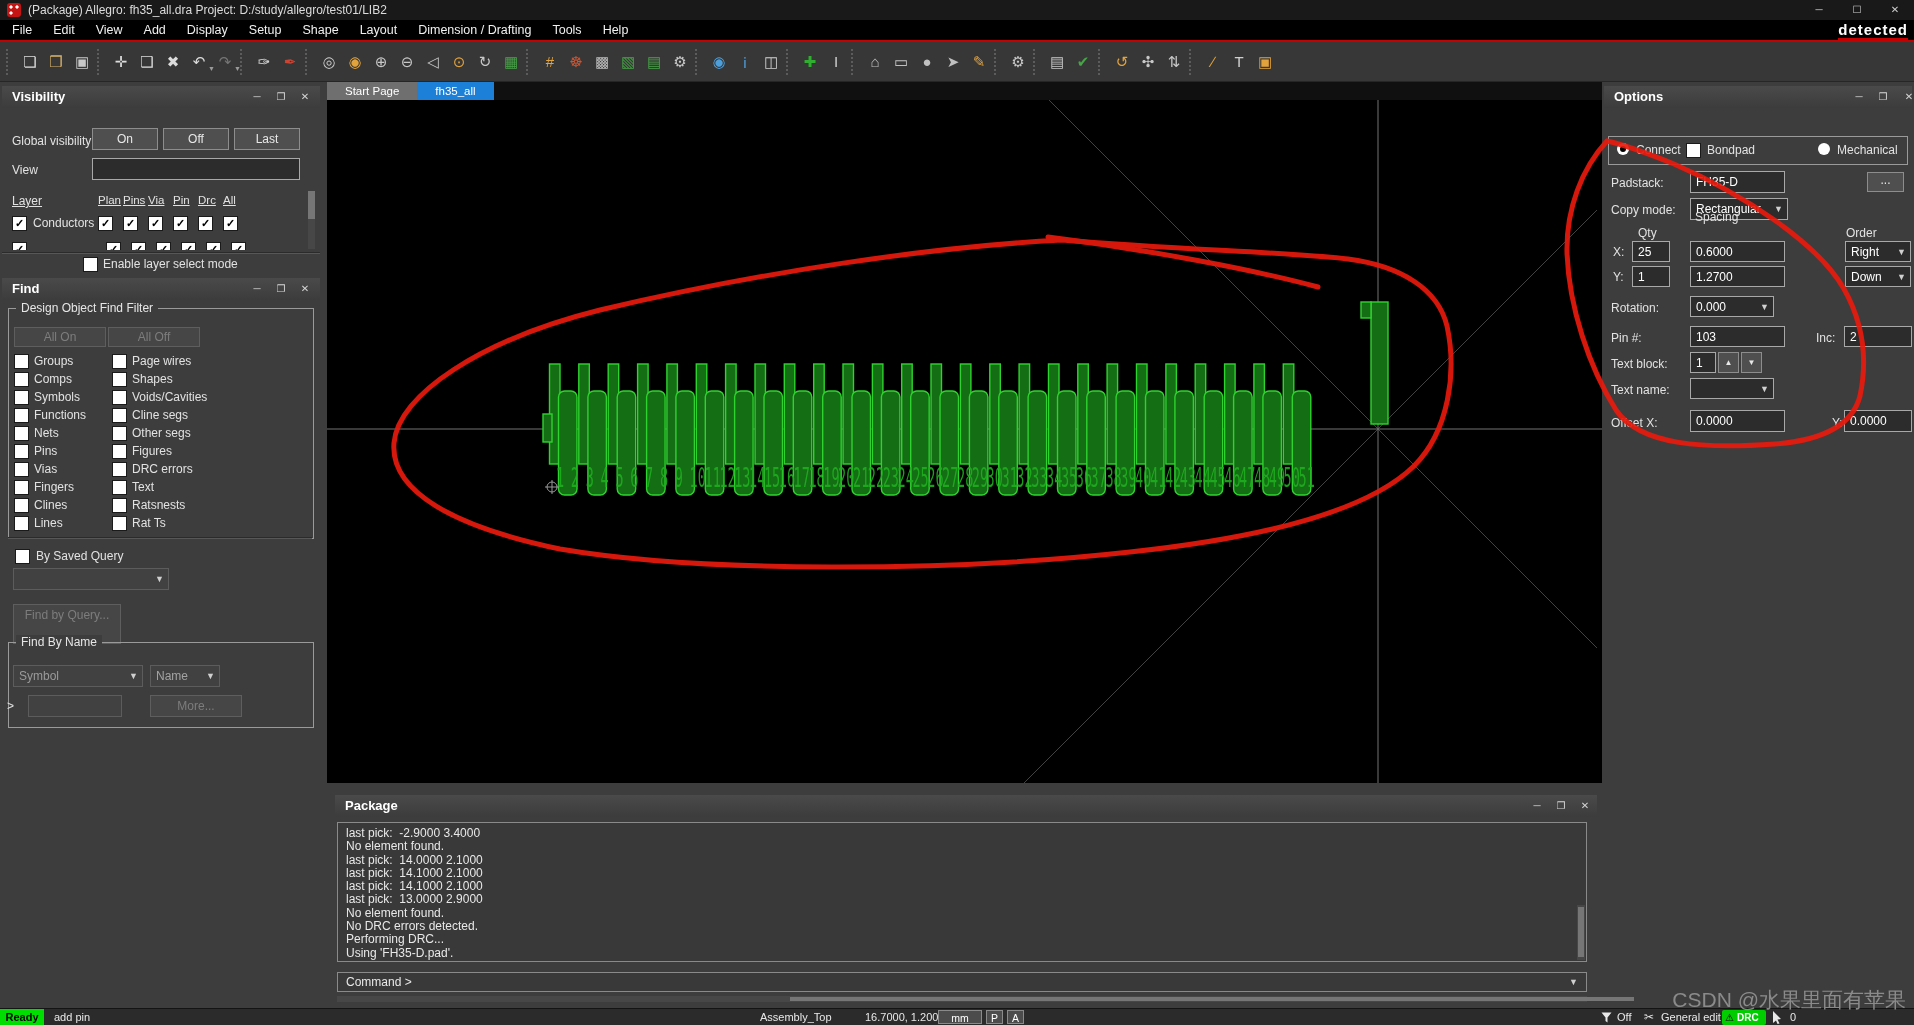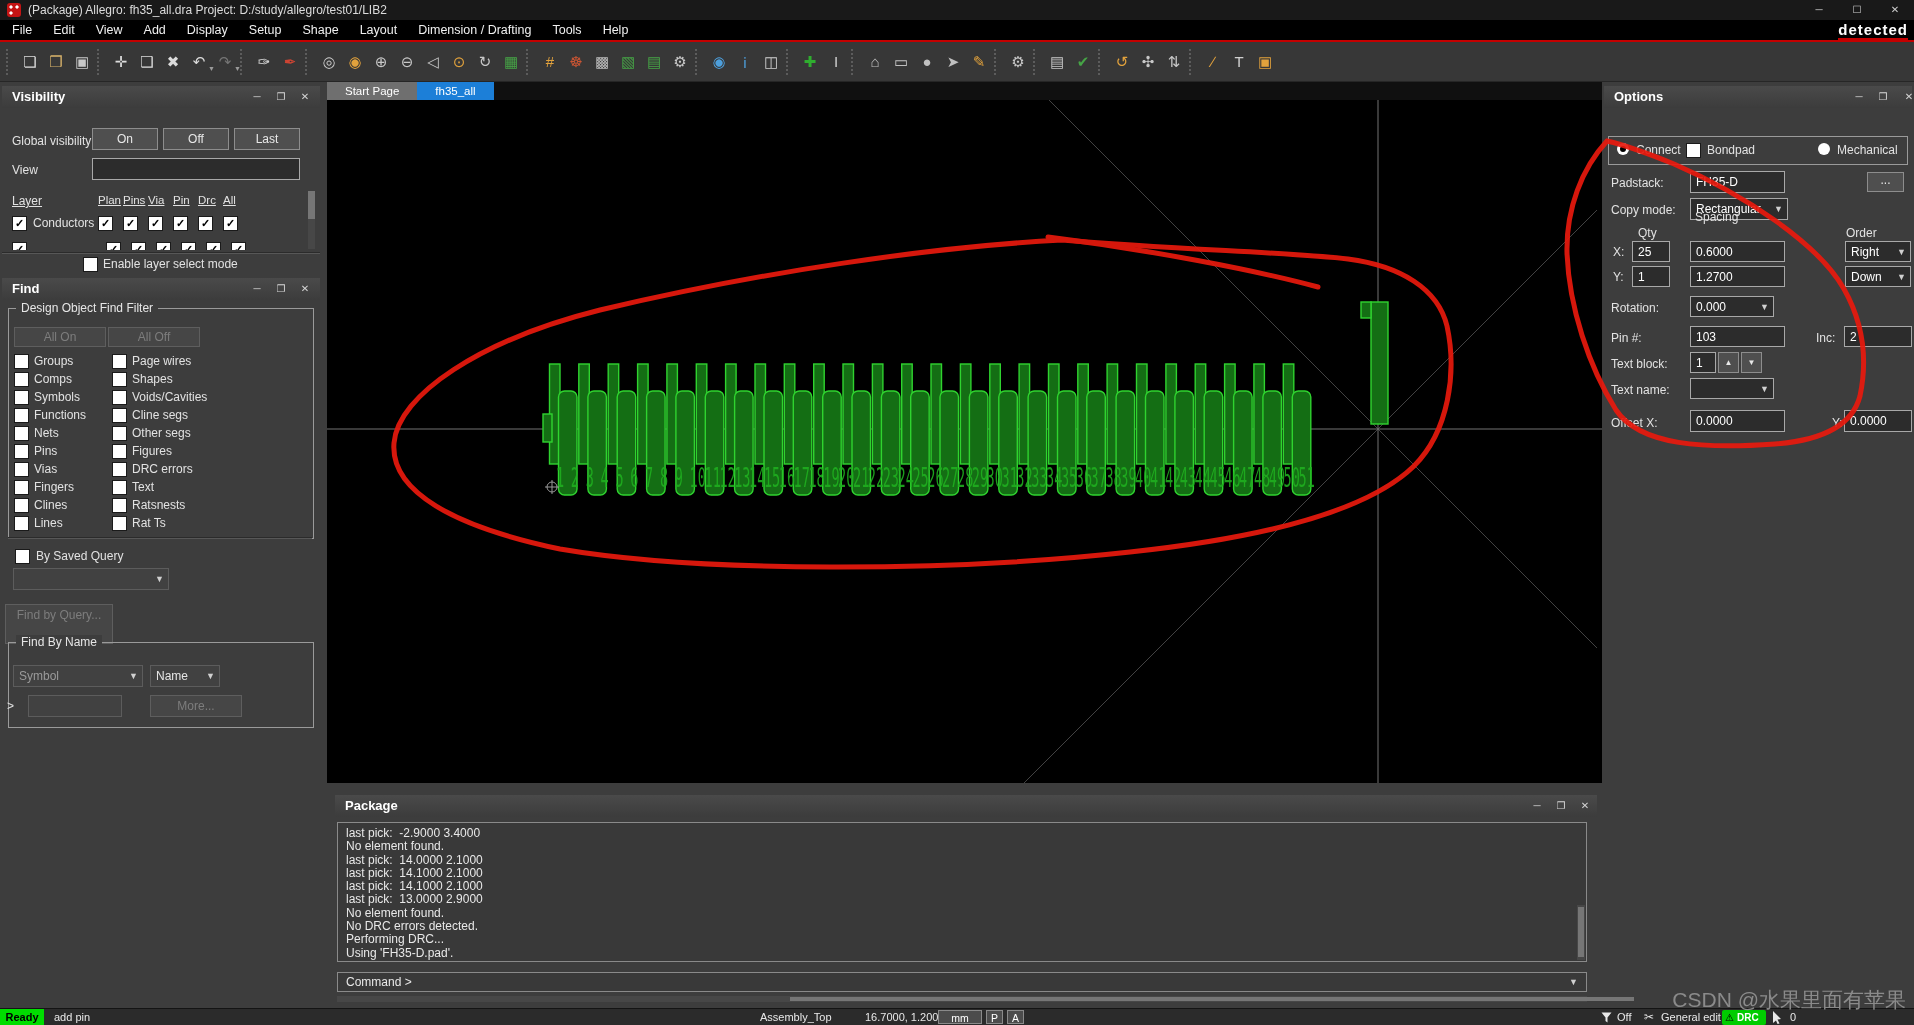--- a/index.html
+++ b/index.html
@@ -248,25 +248,25 @@
         <div class="lbl" style="left: 130px; top: 220px;">Ratsnests</div>
         <div class="cb" style="left: 110px; top: 238px;"></div>
         <div class="lbl" style="left: 130px; top: 238px;">Rat Ts</div>
       </div>
     <div class="divider" style="left:6px;top:259px;width:304px;"></div>
     <div class="cb" style="left:13px;top:271px;"></div>
     <div class="lbl" style="left:34px;top:271px;">By Saved Query</div>
     <div class="field dis" style="left:11px;top:290px;width:156px;height:22px;">
         <span class="dda">▼</span>
       </div>
-    <div class="btn dis" style="left:3px;top:326px;width:108px;height:40px;line-height:20px;">Find by Query...</div>
+    <div class="btn dis" style="left:11px;top:326px;width:108px;height:40px;line-height:20px;">Find by Query...</div>
     <div class="group" style="left:6px;top:364px;width:304px;height:84px;"></div>
     <div class="gtitle" style="left:14px;top:357px;">Find By Name</div>
     <div class="field dis" style="left:11px;top:387px;width:130px;height:22px;"><span style="color:#9a9a9a;">Symbol</span><span class="dda">▼</span></div>
-    <div class="field dis" style="left:148px;top:387px;width:70px;height:22px;"><span style="color:#e5e5e5;">Name</span><span class="dda">▼</span></div>
+    <div class="field dis" style="left:148px;top:387px;width:70px;height:22px;"><span style="color:#a3a3a3;">Name</span><span class="dda">▼</span></div>
     <div class="lbl" style="left:5px;top:421px;">&gt;</div>
     <div class="field dis" style="left:26px;top:417px;width:94px;height:22px;"></div>
     <div class="btn dis" style="left:148px;top:417px;width:92px;height:22px;line-height:20px;">More...</div>
   </div>
 
   <div class="abs" id="tabbar">
       <div class="tab inactive">Start Page</div>
       <div class="tab active">fh35_all</div>
     </div>
 

